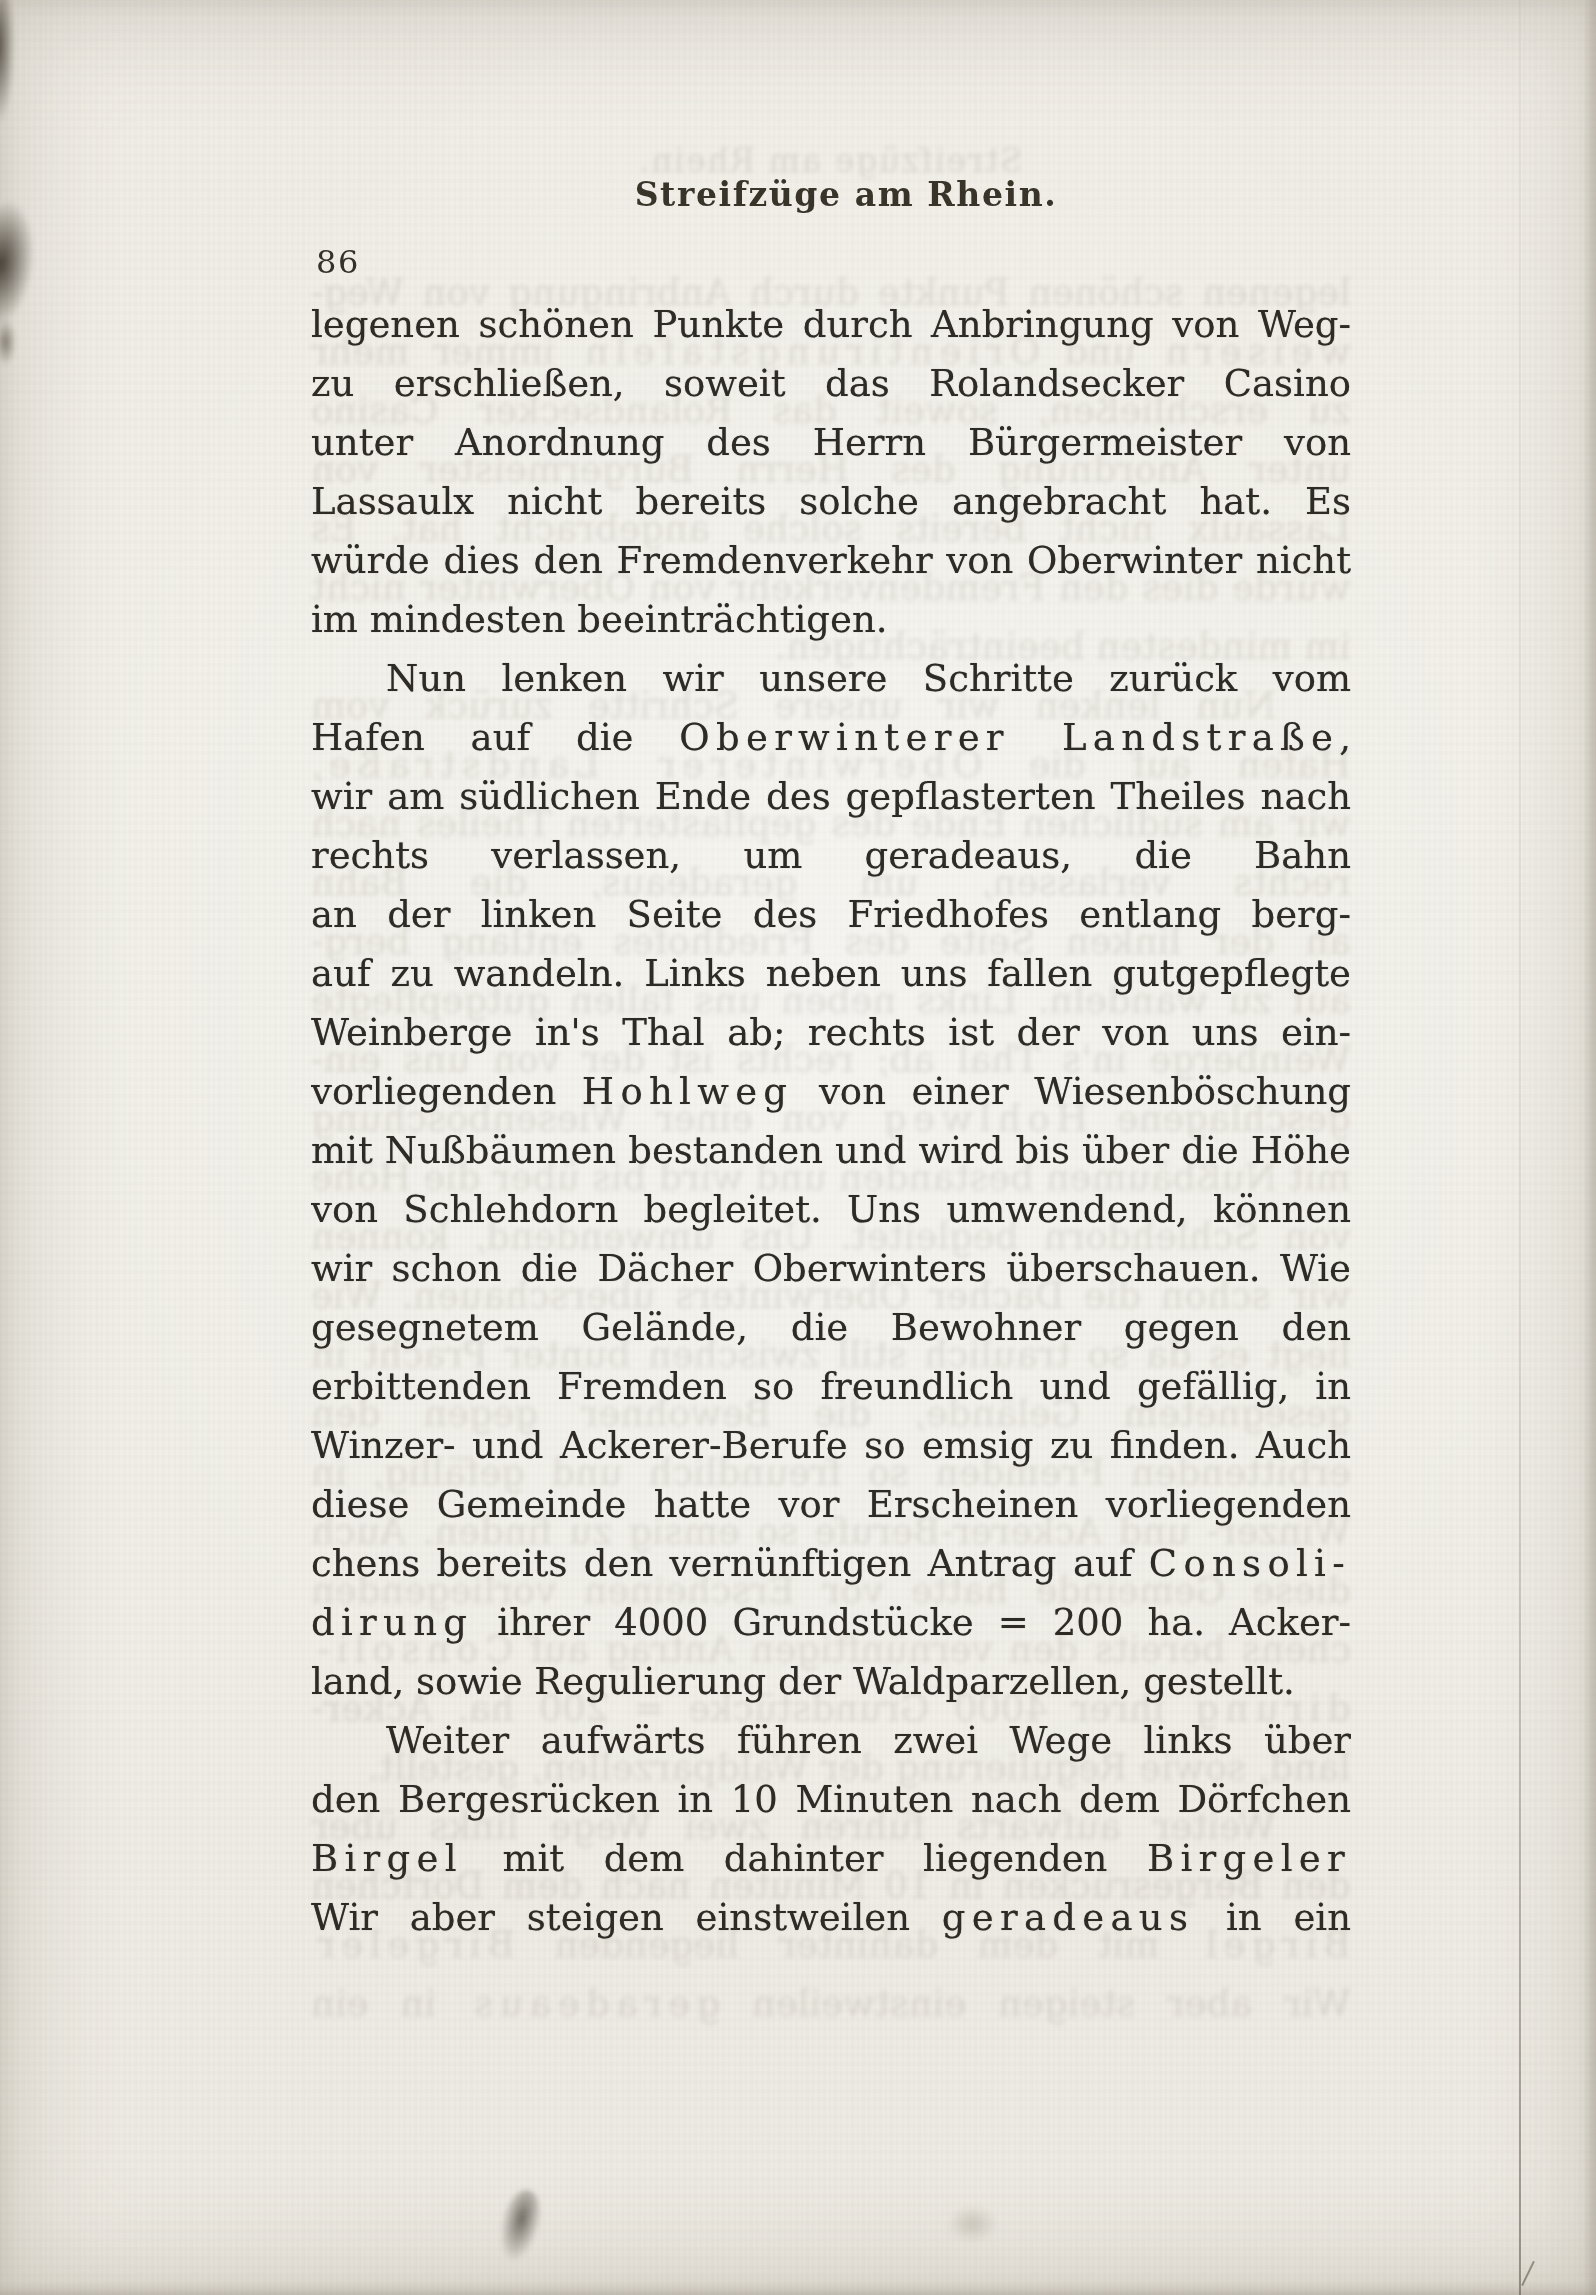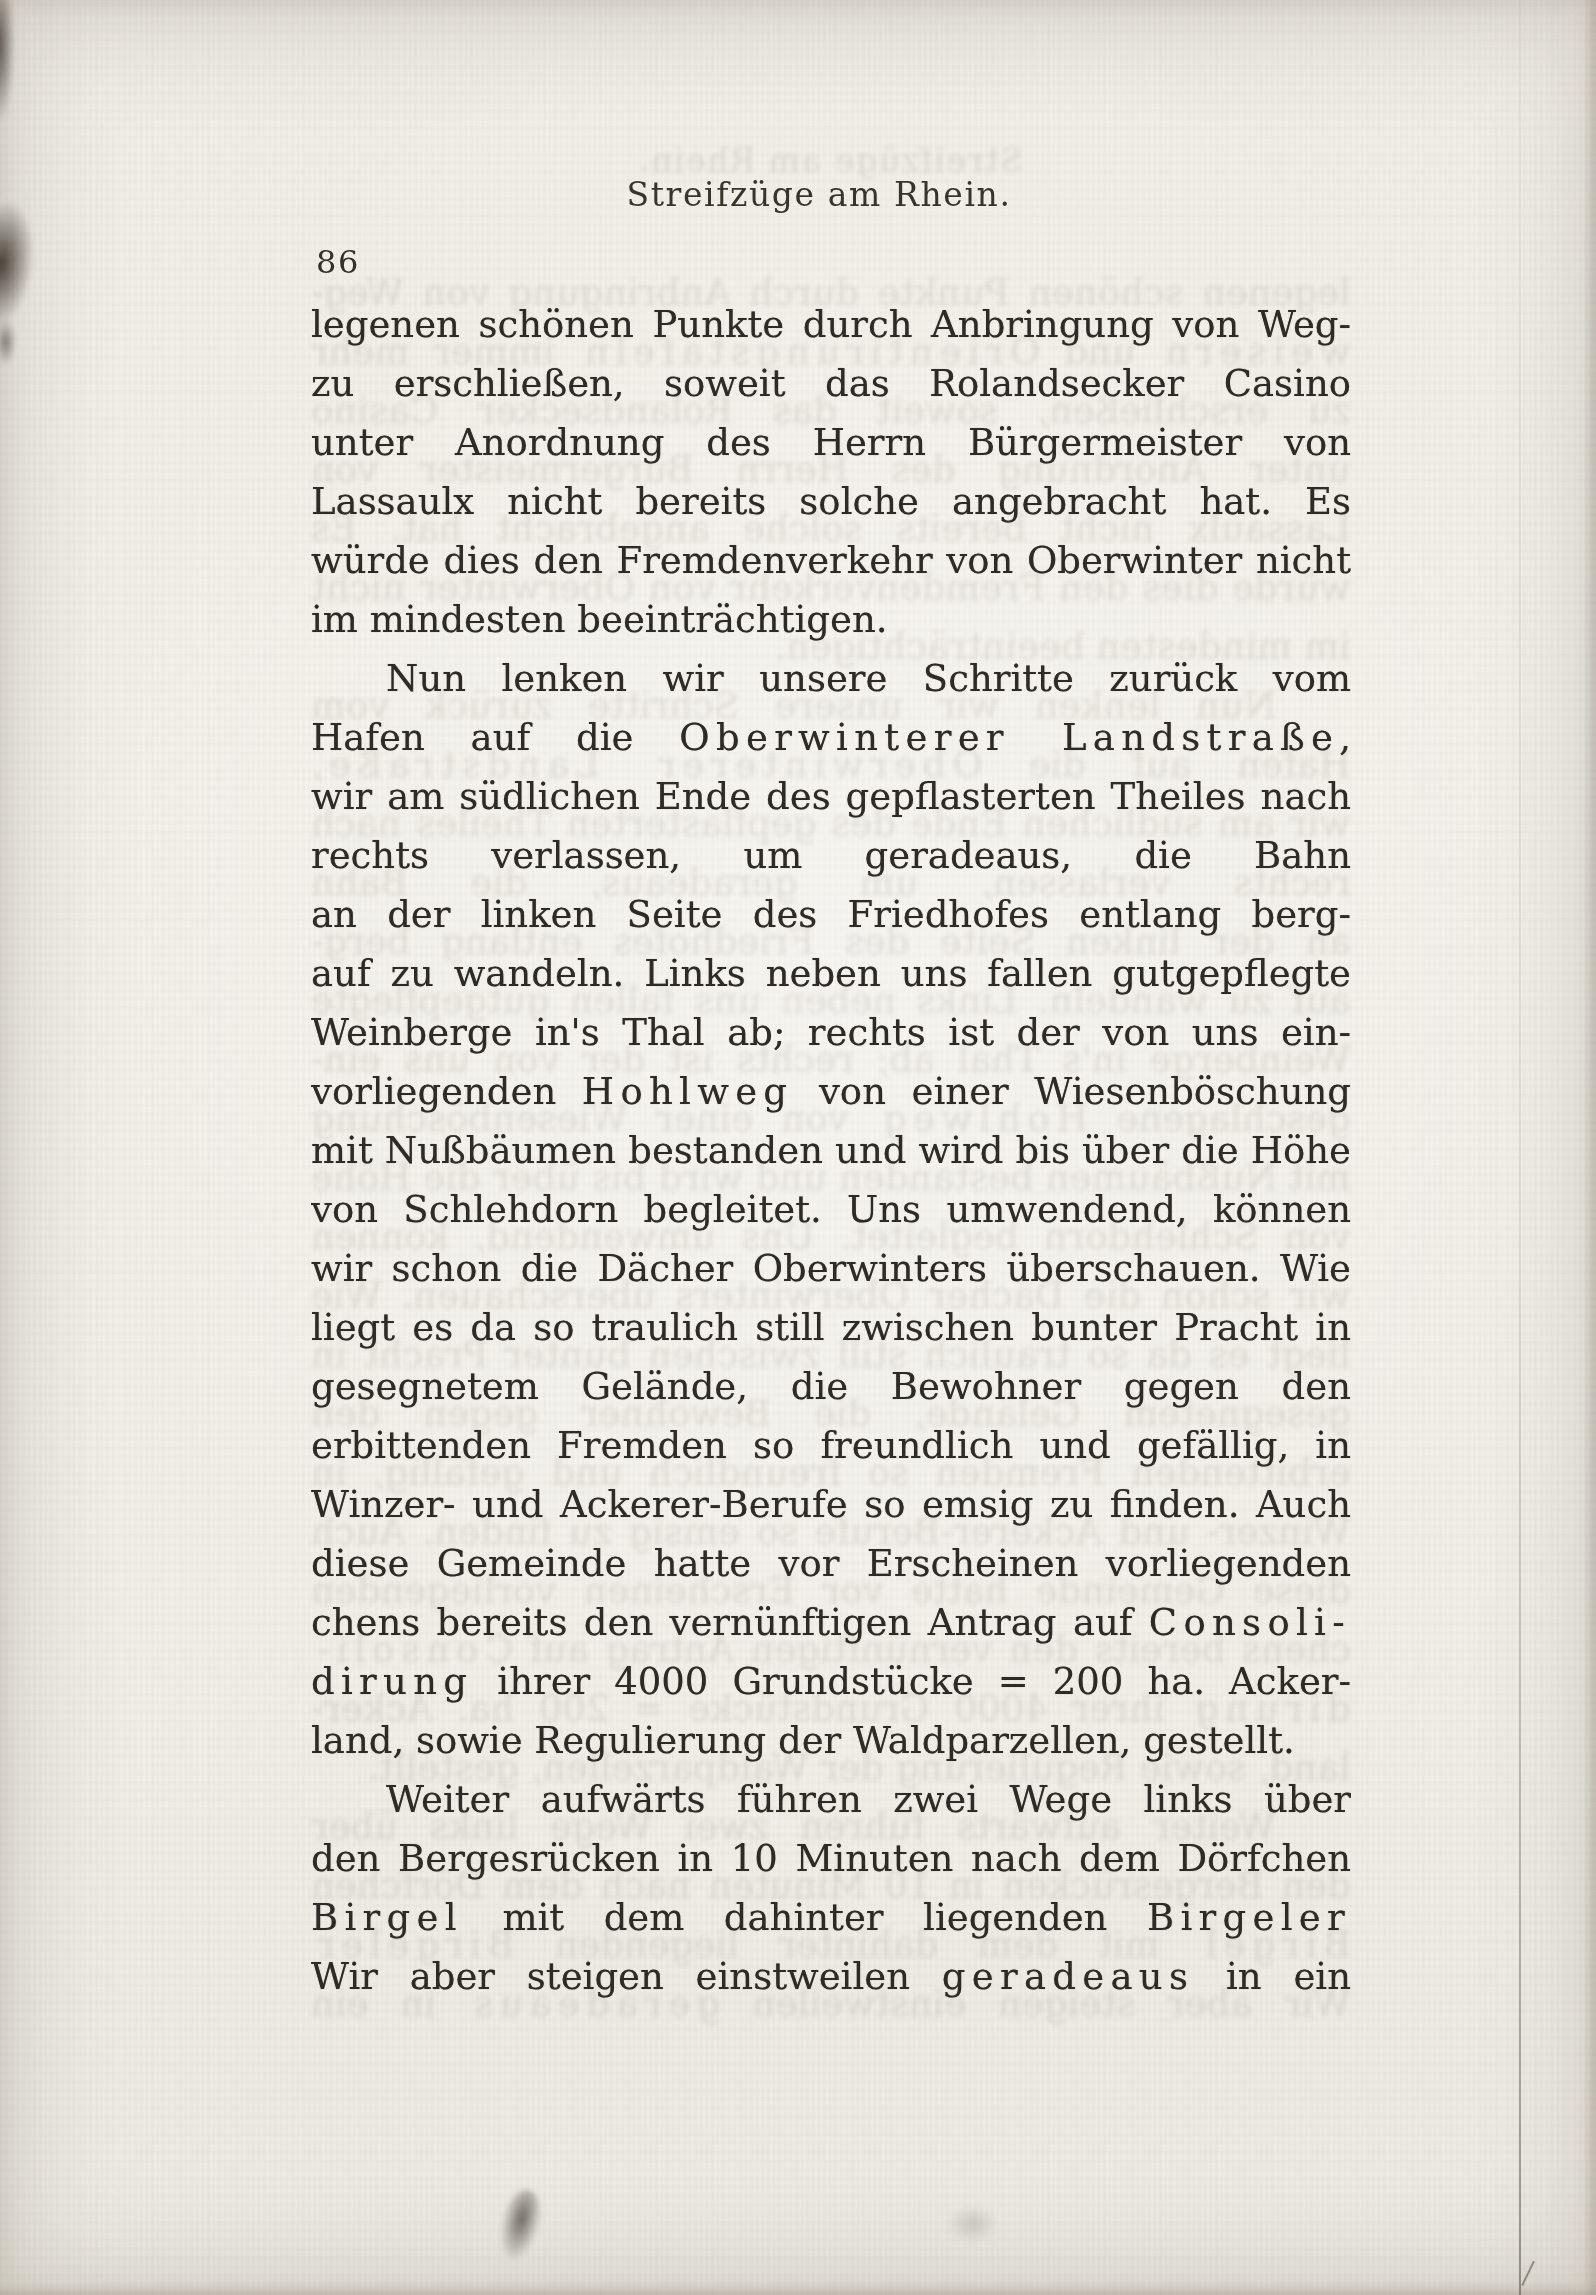--- a/index.html
+++ b/index.html
@@ -22,23 +22,24 @@
     box-shadow:inset 0 0 112px rgba(110,100,84,.28), inset 0 0 22.4px rgba(110,100,84,.14);
   }
   
   .pagenum{
     position:absolute;left:316px;top:204px;
     font-size:32px;line-height:37px;color:#34312b;
     letter-spacing:1.6px;
     margin-top:40px;
   }
   .runtitle{
-    position:absolute;left:300px;top:174px;width:1038px;
+    position:absolute;left:327px;top:174px;width:1038px;
     text-align:center;font-size:33px;line-height:42px;color:#383429;
     letter-spacing:1.6px;
+    font-weight:bold;
   }
   
   .textblock{
     position:absolute;left:311px;top:295px;width:1040px;
   }
   .line{
     height:59px;line-height:59px;font-size:37px;
     white-space:nowrap;
     text-shadow:0 0 0.8px rgba(46,43,38,.55);
   }
@@ -157,21 +158,20 @@
       <div class="line j"><span>Hafen auf die </span><span class="sp">Oberwinterer Landstraße</span><span>, welche</span></div>
       <div class="line j"><span>wir am südlichen Ende des gepflasterten Theiles nach</span></div>
       <div class="line j"><span>rechts verlassen, um geradeaus, die Bahn überschreitend,</span></div>
       <div class="line j"><span>an der linken Seite des Friedhofes entlang berg-</span></div>
       <div class="line j"><span>auf zu wandeln. Links neben uns fallen gutgepflegte</span></div>
       <div class="line j"><span>Weinberge in's Thal ab; rechts ist der von uns ein-</span></div>
       <div class="line j"><span>vorliegenden </span><span class="sp">Hohlweg</span><span> von einer Wiesenböschung aus</span></div>
       <div class="line j"><span>mit Nußbäumen bestanden und wird bis über die Höhe</span></div>
       <div class="line j"><span>von Schlehdorn begleitet. Uns umwendend, können</span></div>
       <div class="line j"><span>wir schon die Dächer Oberwinters überschauen. Wie</span></div>
-      <div class="line j"><span>liegt es da so traulich still zwischen bunter Pracht in</span></div>
       <div class="line j"><span>gesegnetem Gelände, die Bewohner gegen den Auskunft</span></div>
       <div class="line j"><span>erbittenden Fremden so freundlich und gefällig, in ihrem</span></div>
       <div class="line j"><span>Winzer- und Ackerer-Berufe so emsig zu finden. Auch</span></div>
       <div class="line j"><span>diese Gemeinde hatte vor Erscheinen vorliegenden Bänd-</span></div>
       <div class="line j"><span>chens bereits den vernünftigen Antrag auf </span><span class="sp">Consoli-</span></div>
       <div class="line j"><span class="sp">dirung</span><span> ihrer 4000 Grundstücke = 200 ha. Acker-</span></div>
       <div class="line"><span>land, sowie Regulierung der Waldparzellen, gestellt.</span></div>
       <div class="line j indent"><span>Weiter aufwärts führen zwei Wege links über</span></div>
       <div class="line j"><span>den Bergesrücken in 10 Minuten nach dem Dörfchen</span></div>
       <div class="line j"><span class="sp">Birgel</span><span> mit dem dahinter liegenden </span><span class="sp">Birgeler Kopf</span><span>.</span></div>

